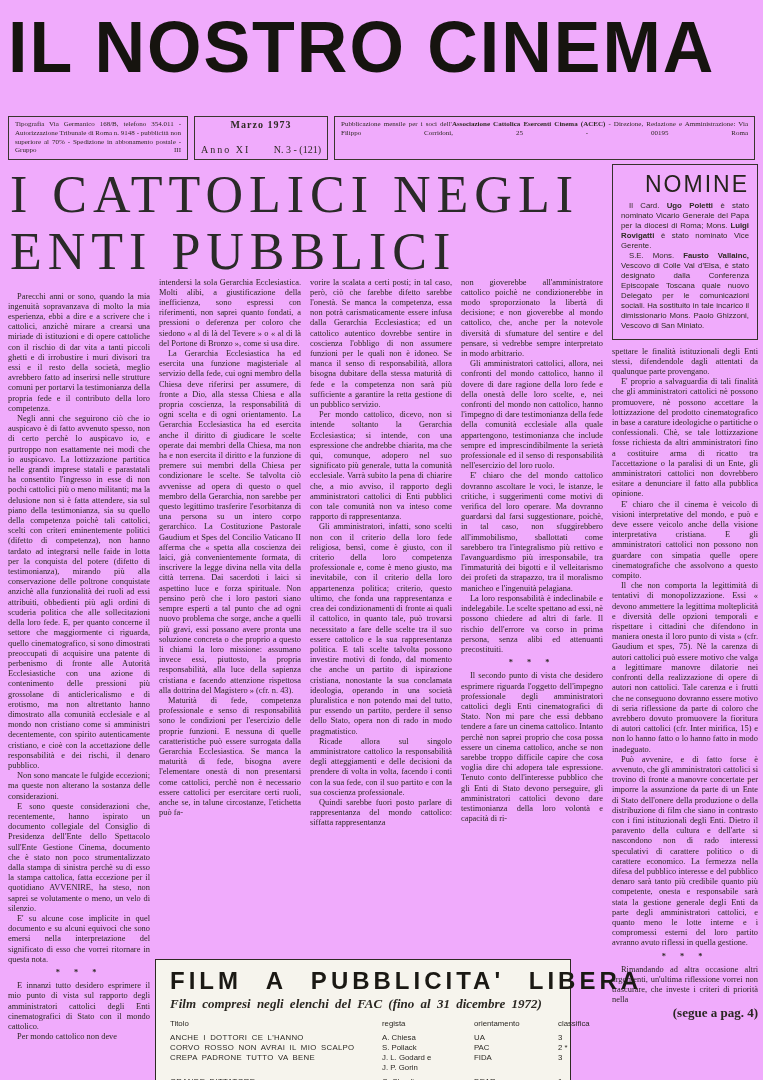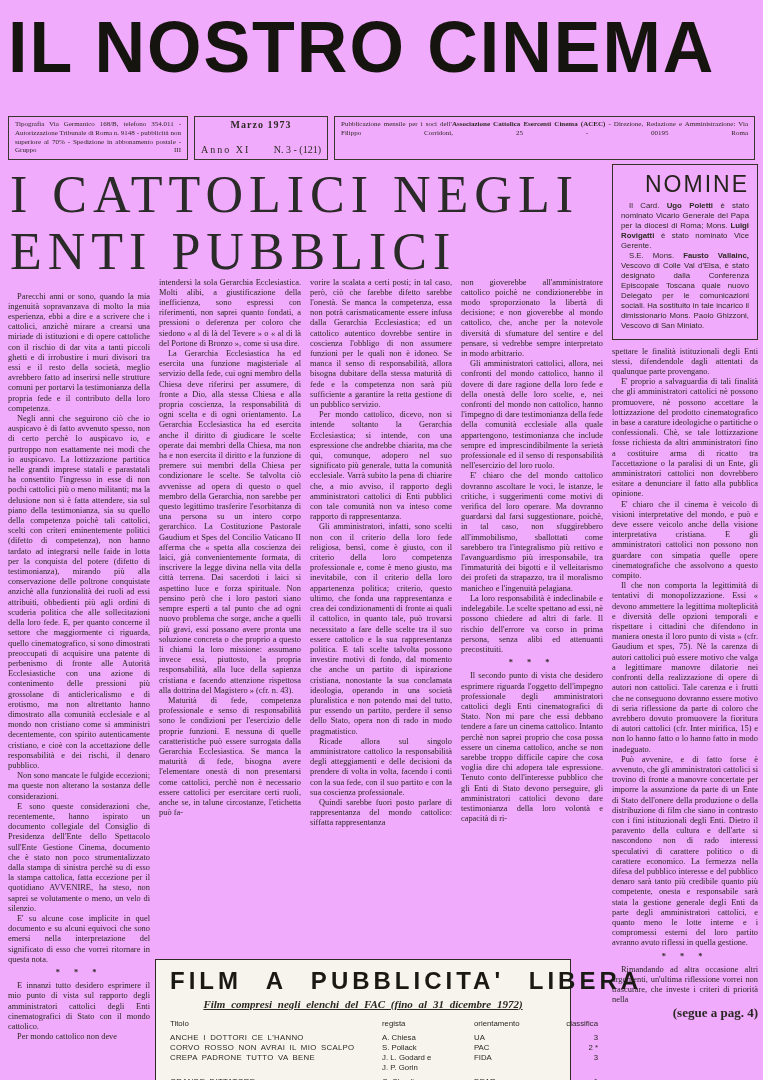--- a/index.html
+++ b/index.html
@@ -46,27 +46,27 @@
   .n-para{margin:0;font-size:7.8px;line-height:10px;text-align:justify;text-indent:8px;
           color:#2e2a23;}
   
   .film-box{position:absolute;left:147px;top:767px;width:416px;box-sizing:border-box;
             border:1.5px solid #2e2a23;background:#f6f4ed;padding:8px 14px 10px 14px;margin-top:28px;}
   .film-box::after{content:"";position:absolute;left:-1px;right:-1px;bottom:-8px;
             border-bottom:1.5px solid #2e2a23;}
   .film-title{font-family:"Liberation Sans",sans-serif;font-weight:bold;color:#1b1914;
               font-size:24px;line-height:26px;text-align:center;letter-spacing:4px;
               word-spacing:14px;white-space:nowrap;}
-  .film-sub{font-size:11px;line-height:14px;font-weight:bold;font-style:italic;
-            text-align:center;word-spacing:3px;margin:3px 0 8px 0;text-decoration:underline;}
+  .film-sub{font-size:13px;line-height:14px;font-weight:bold;font-style:italic;
+            text-align:left;word-spacing:3px;margin:3px 0 8px 0;}
   .ft-row{display:grid;grid-template-columns:212px 92px 84px 40px;
           font-family:"Liberation Sans",sans-serif;font-size:7.8px;line-height:10px;}
   .ft-row.hdr{font-weight:normal;margin-bottom:4px;}
   .ft-row .t{letter-spacing:0.3px;word-spacing:2px;}
-  .ft-row .c{text-align:right;}
+  .ft-row .c{text-align:left;}
   .ft-row.g2{margin-top:4px;}
   .ft-cell{white-space:pre-line;}
 </style>
 </head>
 <body>
 
 <div class="page">
 
   <div class="masthead">IL NOSTRO CINEMA</div>
 

